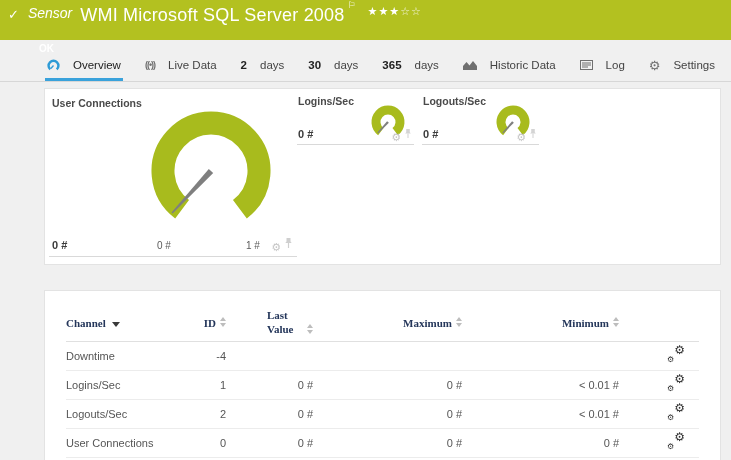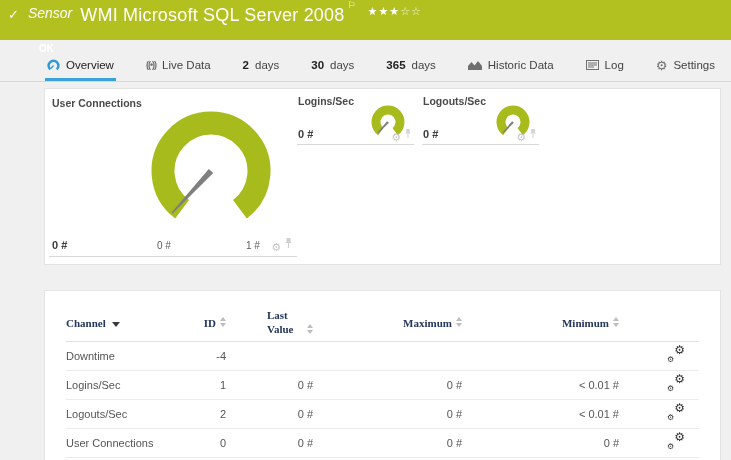--- a/index.html
+++ b/index.html
@@ -14,21 +14,21 @@
   .kind{font-style:italic;font-size:14px;margin-right:8px;}
   .sensor-title{font-weight:normal;font-size:18px;letter-spacing:.2px;}
   .flag{font-size:9px;vertical-align:super;margin-left:3px;position:relative;top:-5px;}
   .stars{margin-left:12px;font-size:11px;letter-spacing:1px;}
   .stars .empty{opacity:.8;}
   .statusrow{font-size:10px;font-weight:bold;margin:17px 0 0 11px;}
 
   
   .tabbar{margin-top:12px;height:30px;display:flex;align-items:stretch;justify-content:space-between;
     padding:0 14px 0 45px;border-bottom:1px solid #d7d7d7;}
-  .tab{display:flex;align-items:center;gap:6px;font-size:11.5px;color:#444;cursor:default;
+  .tab{display:flex;align-items:center;gap:13px;font-size:11.5px;color:#444;cursor:default;
     border-bottom:3px solid transparent;padding:0 2px;}
   .tab.active{border-bottom-color:var(--tab-blue,#3aa2db);color:#222;}
   .tab .num{font-weight:bold;color:#222;}
   .tab .icon{display:inline-flex;align-items:center;color:#6f6f6f;}
   .live-glyph{font-size:9px;color:#6f6f6f;letter-spacing:-1px;font-weight:bold;}
   .gear-glyph{font-size:13px;color:#5c5c5c;line-height:1;}
 
   
   .panel{position:absolute;left:44px;width:677px;background:#fff;border:1px solid #e3e3e3;}
   .panel.gauges{top:88px;height:177px;padding:4px;display:flex;}

